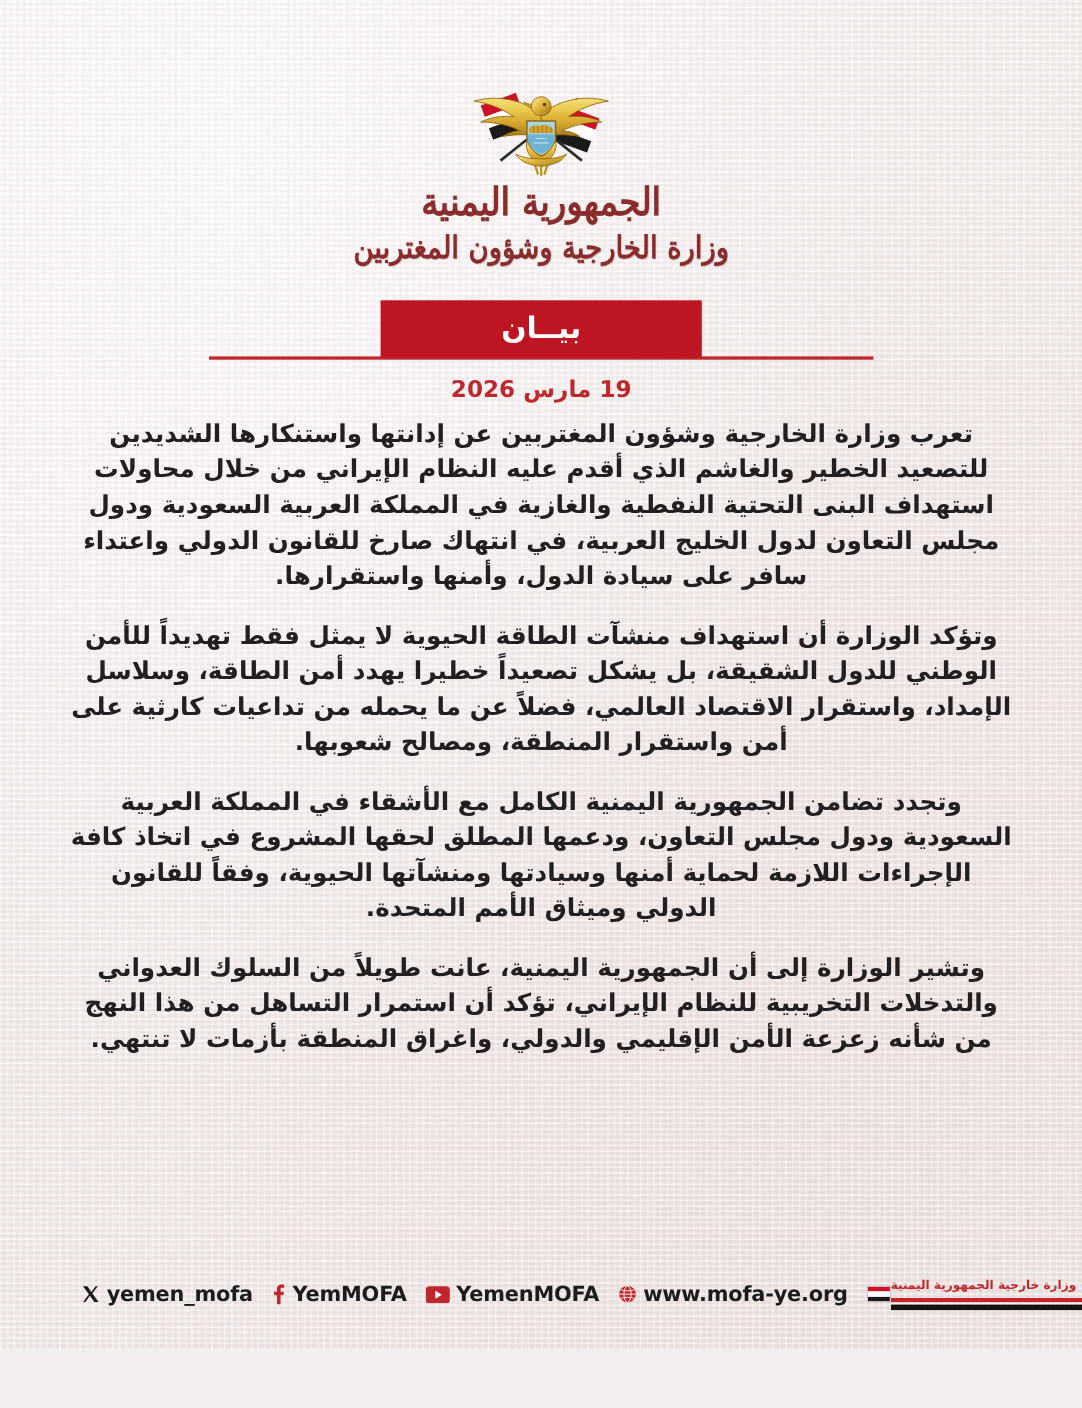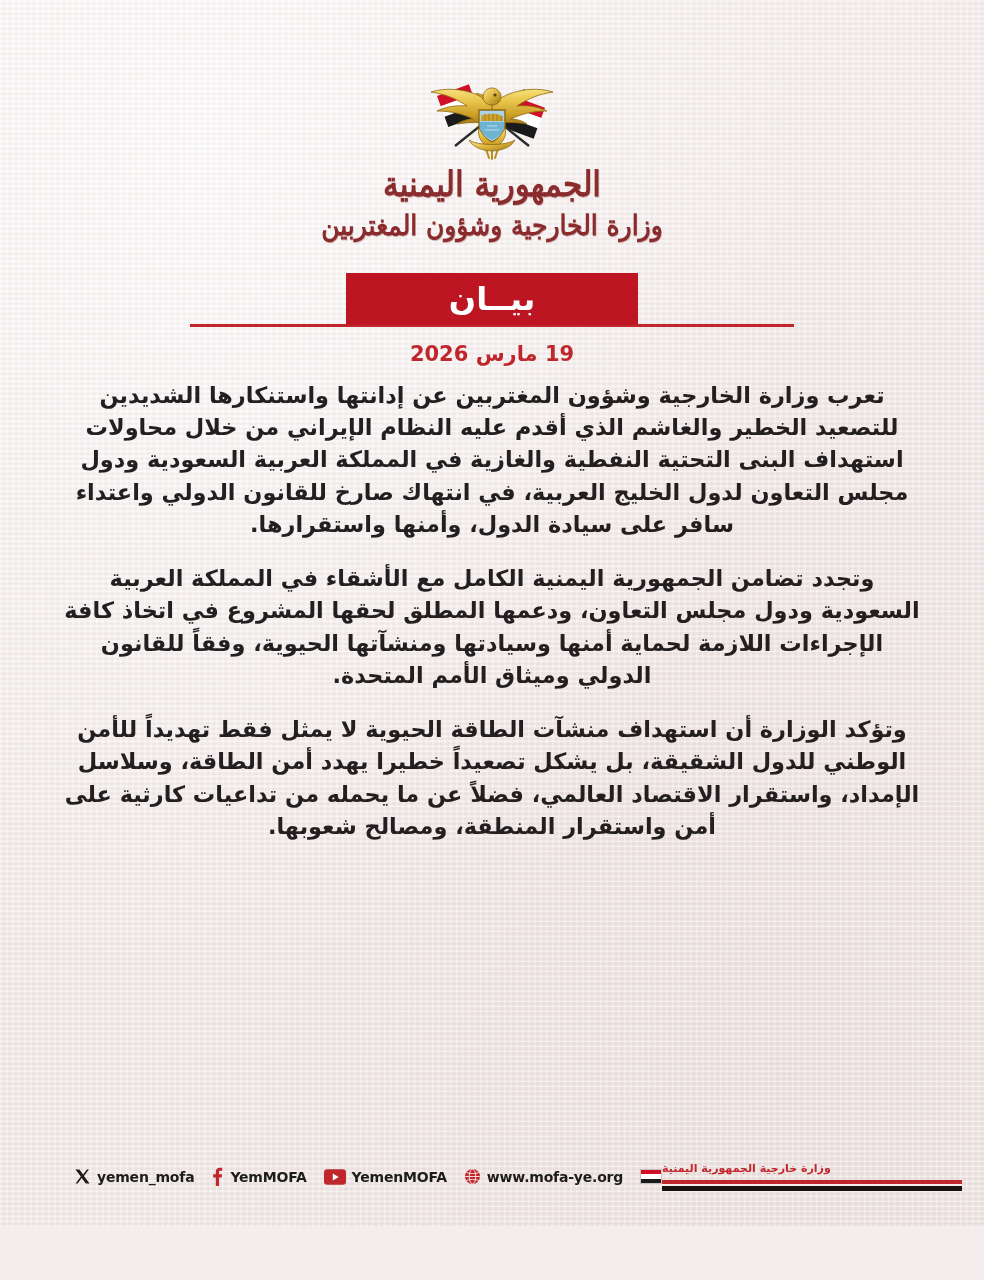--- a/index.html
+++ b/index.html
@@ -95,21 +95,21 @@
     top: 0;
     width: 292px;
     height: 52px;
     background: #bd1622;
     display: flex;
     align-items: center;
     justify-content: center;
   }
   .banner-title {
     color: #ffffff;
-    font-size: 32px;
+    font-size: 27px;
     font-weight: 700;
     letter-spacing: 2px;
     font-family: "DejaVu Sans", "Liberation Sans", sans-serif;
   }
 
   
   .doc-date {
     margin-top: 11px;
     color: #c0272d;
     font-size: 21px;
@@ -157,21 +157,21 @@
     align-items: center;
     gap: 17px;
     direction: ltr;
   }
   .social {
     display: flex;
     align-items: center;
     gap: 6px;
   }
   .social .handle {
-    font-size: 14px;
+    font-size: 19px;
     font-weight: 700;
     color: #1c1c1c;
     font-family: "DejaVu Sans", "Liberation Sans", sans-serif;
     letter-spacing: -0.2px;
     white-space: nowrap;
   }
   .social svg { display: block; }
 
   .footer-right {
     display: flex;
@@ -272,22 +272,23 @@
     <div class="banner-rule"></div>
     <div class="banner-box">
       <span class="banner-title">بيــان</span>
     </div>
   </div>
 
   <div class="doc-date">19 مارس 2026</div>
 
   <div class="body-text">
     <p class="para">تعرب وزارة الخارجية وشؤون المغتربين عن إدانتها واستنكارها الشديدين للتصعيد الخطير والغاشم الذي أقدم عليه النظام الإيراني من خلال محاولات استهداف البنى التحتية النفطية والغازية في المملكة العربية السعودية ودول مجلس التعاون لدول الخليج العربية، في انتهاك صارخ للقانون الدولي واعتداء سافر على سيادة الدول، وأمنها واستقرارها.</p>
+    <p class="para">وتؤكد الوزارة أن استهداف منشآت الطاقة الحيوية لا يمثل فقط تهديداً للأمن الوطني للدول الشقيقة، بل يشكل تصعيداً خطيرا يهدد أمن الطاقة، وسلاسل الإمداد، واستقرار الاقتصاد العالمي، فضلاً عن ما يحمله من تداعيات كارثية على أمن واستقرار المنطقة، ومصالح شعوبها.</p>
     <p class="para">وتجدد تضامن الجمهورية اليمنية الكامل مع الأشقاء في المملكة العربية السعودية ودول مجلس التعاون، ودعمها المطلق لحقها المشروع في اتخاذ كافة الإجراءات اللازمة لحماية أمنها وسيادتها ومنشآتها الحيوية، وفقاً للقانون الدولي وميثاق الأمم المتحدة.</p>
-    <p class="para">وتؤكد الوزارة أن استهداف منشآت الطاقة الحيوية لا يمثل فقط تهديداً للأمن الوطني للدول الشقيقة، بل يشكل تصعيداً خطيرا يهدد أمن الطاقة، وسلاسل الإمداد، واستقرار الاقتصاد العالمي، فضلاً عن ما يحمله من تداعيات كارثية على أمن واستقرار المنطقة، ومصالح شعوبها.</p>
+    <p class="para">وتشير الوزارة إلى أن الجمهورية اليمنية، عانت طويلاً من السلوك العدواني والتدخلات التخريبية للنظام الإيراني، تؤكد أن استمرار التساهل من هذا النهج من شأنه زعزعة الأمن الإقليمي والدولي، واغراق المنطقة بأزمات لا تنتهي.</p>
   </div>
 
   <div class="footer">
     <div class="footer-row">
 
       <div class="socials">
 
         <div class="social">
           <span>
             <svg width="17" height="17" viewBox="0 0 24 24" aria-hidden="true">

